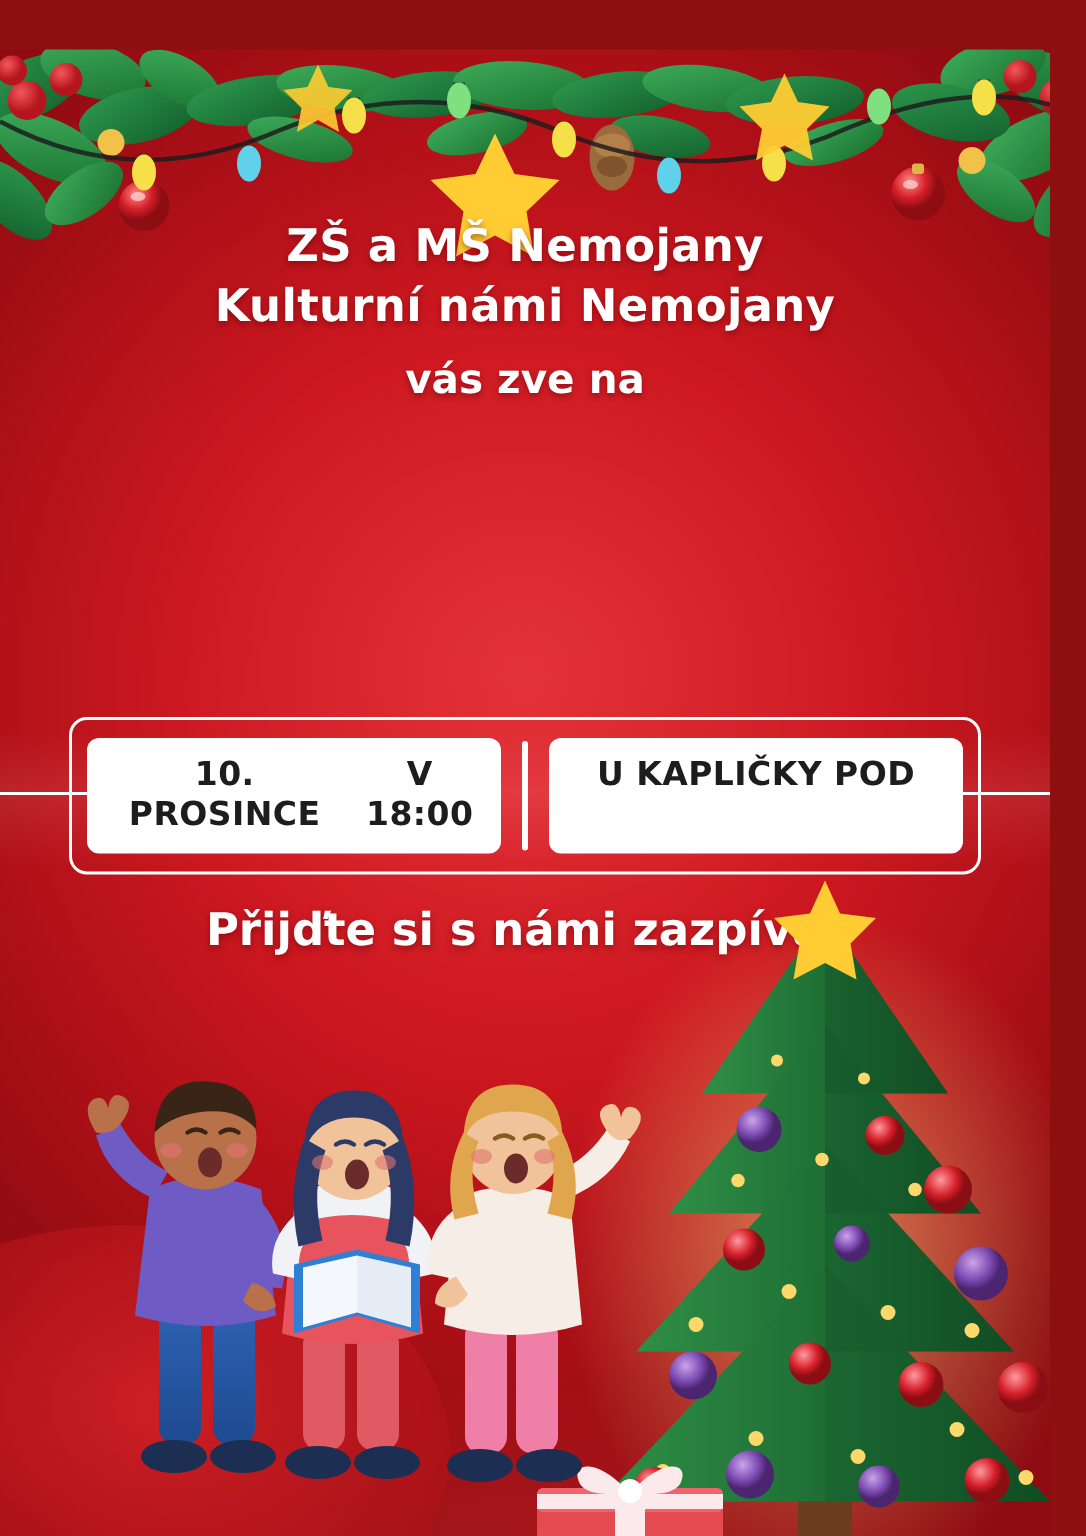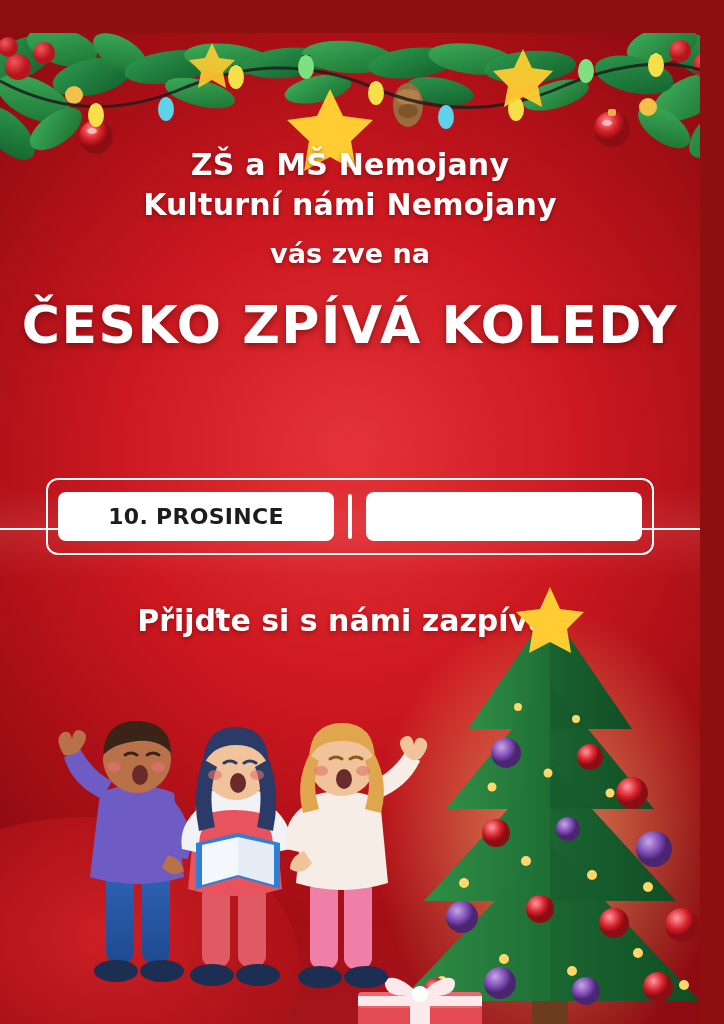--- a/index.html
+++ b/index.html
@@ -302,31 +302,32 @@
         <path d="M523,16 l9,19 21,3 -15,15 4,21 -19,-10 -19,10 4,-21 -15,-15 21,-3 z" opacity="0.95"></path>
         <path d="M212,10 l7,15 16,2 -12,12 3,16 -14,-8 -14,8 3,-16 -12,-12 16,-2 z" opacity="0.9"></path>
       </g>
     </svg>
   </div>
 
   <div class="text-block">
     <div class="org-line">ZŠ a MŠ Nemojany</div>
     <div class="org-line">Kulturní námi Nemojany</div>
     <div class="invite-line">vás zve na</div>
-    <div class="headline">ČESKO ZPÍVÁ KOLEDY</div>
   </div>
 
   <div class="info-rule left"></div>
   <div class="info-rule right"></div>
   <div class="info-wrap">
     <div class="info-box">
       <span>10. PROSINCE</span>
+      <span>V 18:00</span>
     </div>
     <div class="info-divider"></div>
     <div class="info-box">
+      <span>U KAPLIČKY POD</span>
     </div>
   </div>
 
   <div class="tagline">Přijďte si s námi zazpívat</div>
 
   <div class="tree">
     <svg width="330" height="470" viewBox="0 0 330 470" xmlns="http://www.w3.org/2000/svg">
       <defs>
         <linearGradient id="tg" x1="0" y1="0" x2="1" y2="0">
           <stop offset="0%" stop-color="#2f8f46"></stop>

